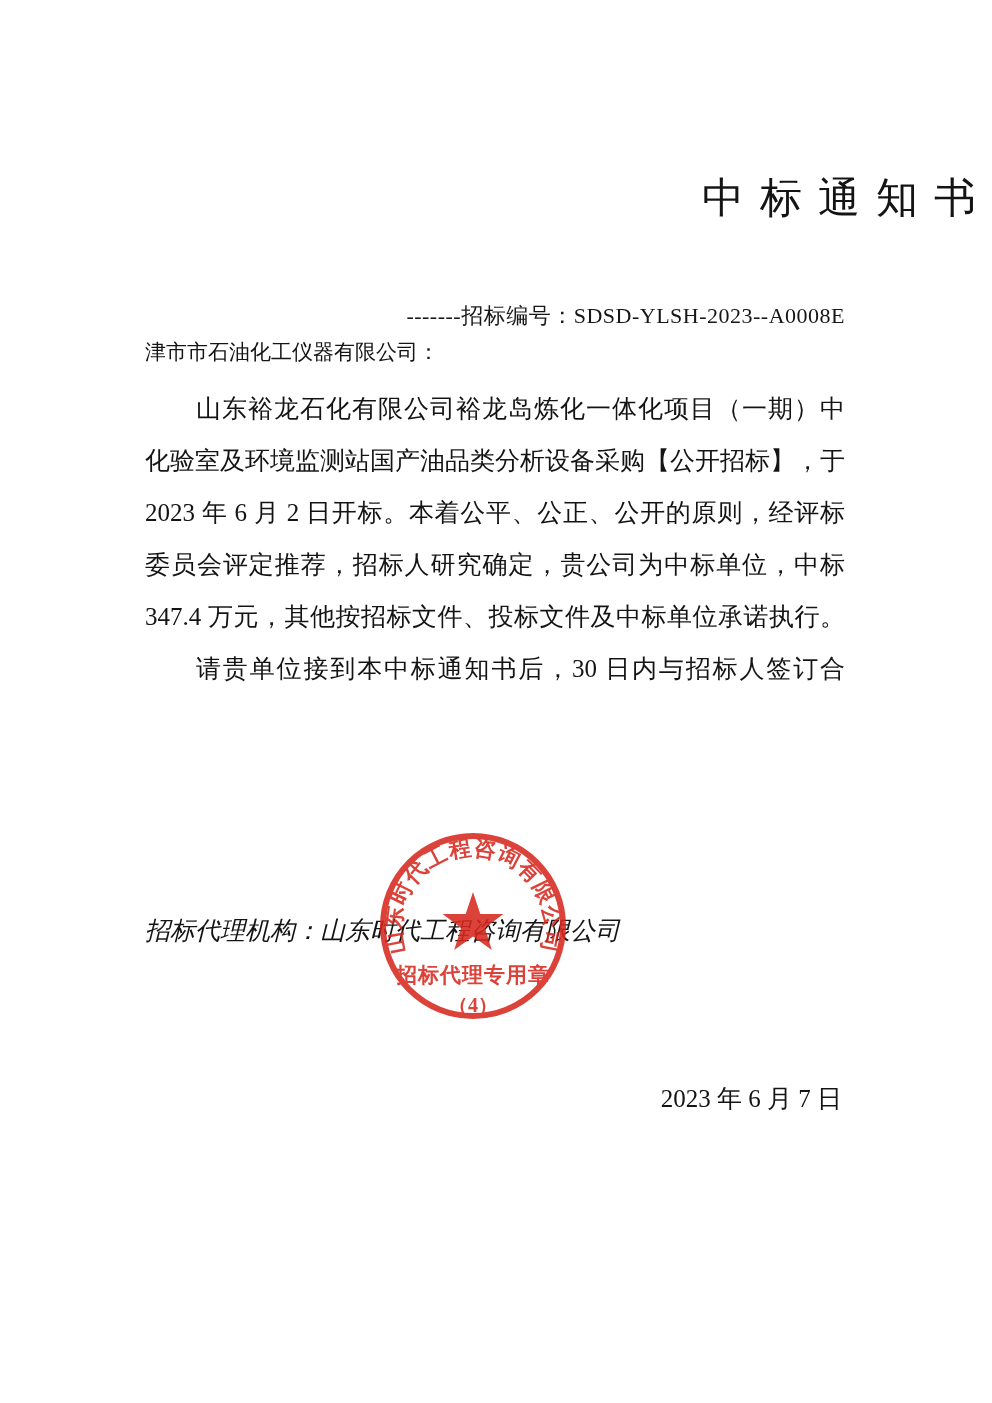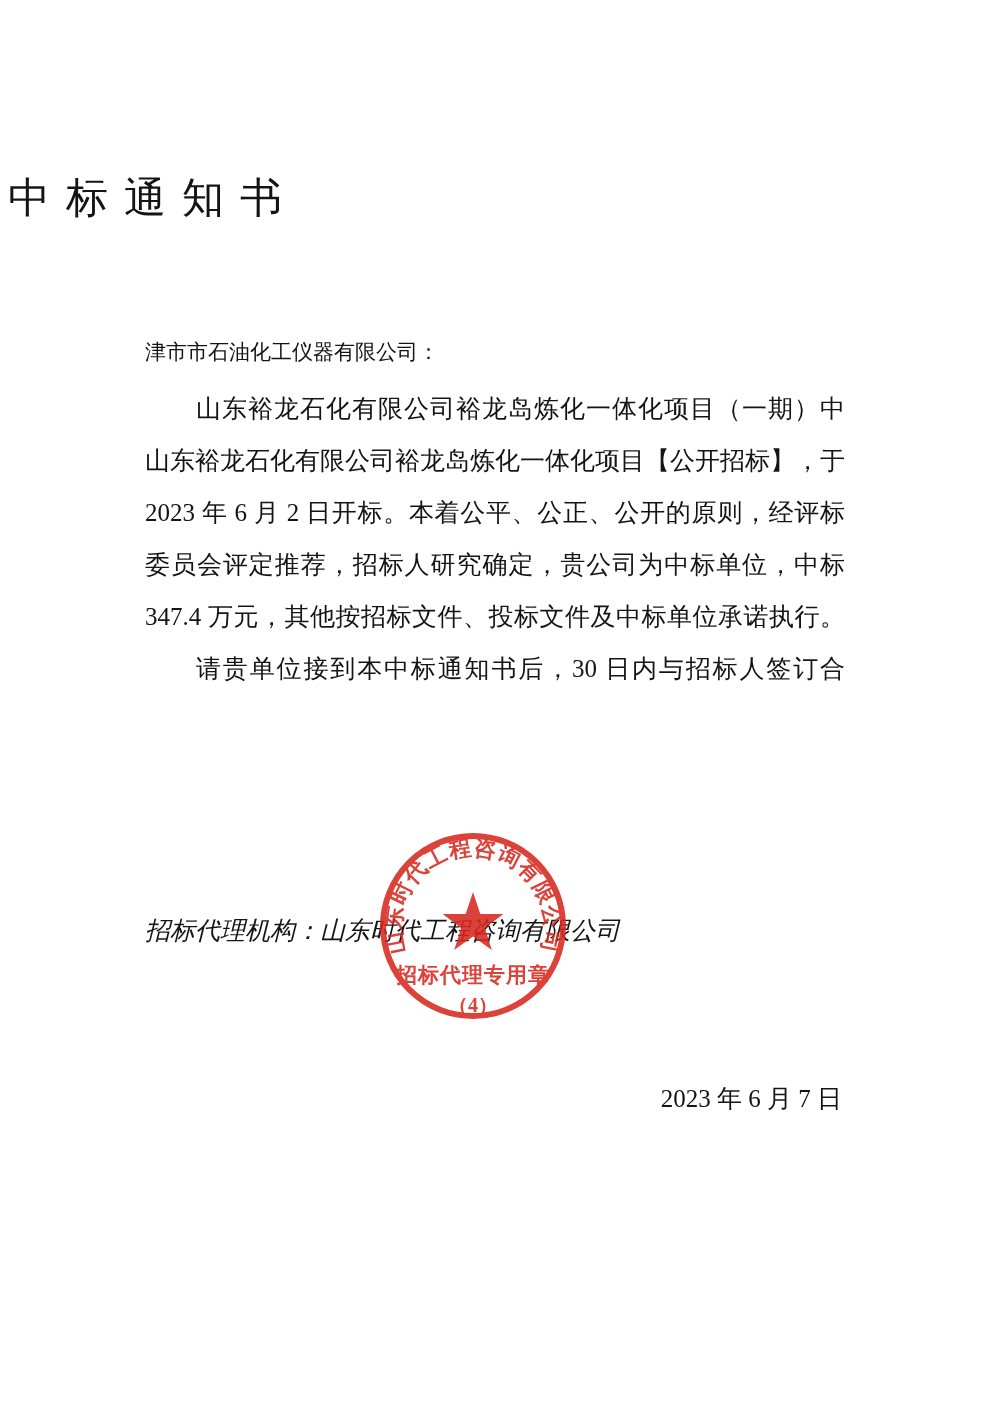--- a/index.html
+++ b/index.html
@@ -16,21 +16,21 @@
     font-family: "Liberation Serif", "DejaVu Serif", serif;
     color: #111111;
     overflow: hidden;
   }
   .doc-title {
     position: absolute;
     top: 170px;
     left: 0;
     width: 992px;
     margin: 0;
-    text-align: left;
+    text-align: right;
     font-size: 42px;
     font-weight: normal;
     letter-spacing: 16px;
     padding-left: 8px;
     box-sizing: border-box;
     color: #141414;
   }
   .tender-line {
     position: absolute;
     top: 301px;
@@ -101,26 +101,27 @@
     font-weight: bold;
   }
 </style>
 </head>
 <body>
 
 <div class="page">
 
   <h1 class="doc-title">中标通知书</h1>
 
+  <div class="tender-line">-------招标编号：SDSD-YLSH-2023--A0008E</div>
 
   <div class="addressee">津市市石油化工仪器有限公司：</div>
 
   <div class="body-text">
     <div class="body-line stretch indent">山东裕龙石化有限公司裕龙岛炼化一体化项目（一期）中心</div>
-    <div class="body-line stretch">山东裕龙石化有限公司裕龙岛炼化一体化项目【公开招标】，于</div>
+    <div class="body-line stretch">化验室及环境监测站国产油品类分析设备采购【公开招标】，于</div>
     <div class="body-line stretch">2023 年 6 月 2 日开标。本着公平、公正、公开的原则，经评标</div>
     <div class="body-line stretch">委员会评定推荐，招标人研究确定，贵公司为中标单位，中标价：</div>
     <div class="body-line stretch">347.4 万元，其他按招标文件、投标文件及中标单位承诺执行。</div>
     <div class="body-line stretch indent">请贵单位接到本中标通知书后，30 日内与招标人签订合同，</div>
   </div>
 
   <div class="agency-line">招标代理机构：山东时代工程咨询有限公司</div>
 
   <svg class="stamp" viewBox="0 0 212 212" xmlns="http://www.w3.org/2000/svg">
     <circle cx="106" cy="106" r="90" fill="none" stroke-width="6" stroke="#d7281e"></circle>

